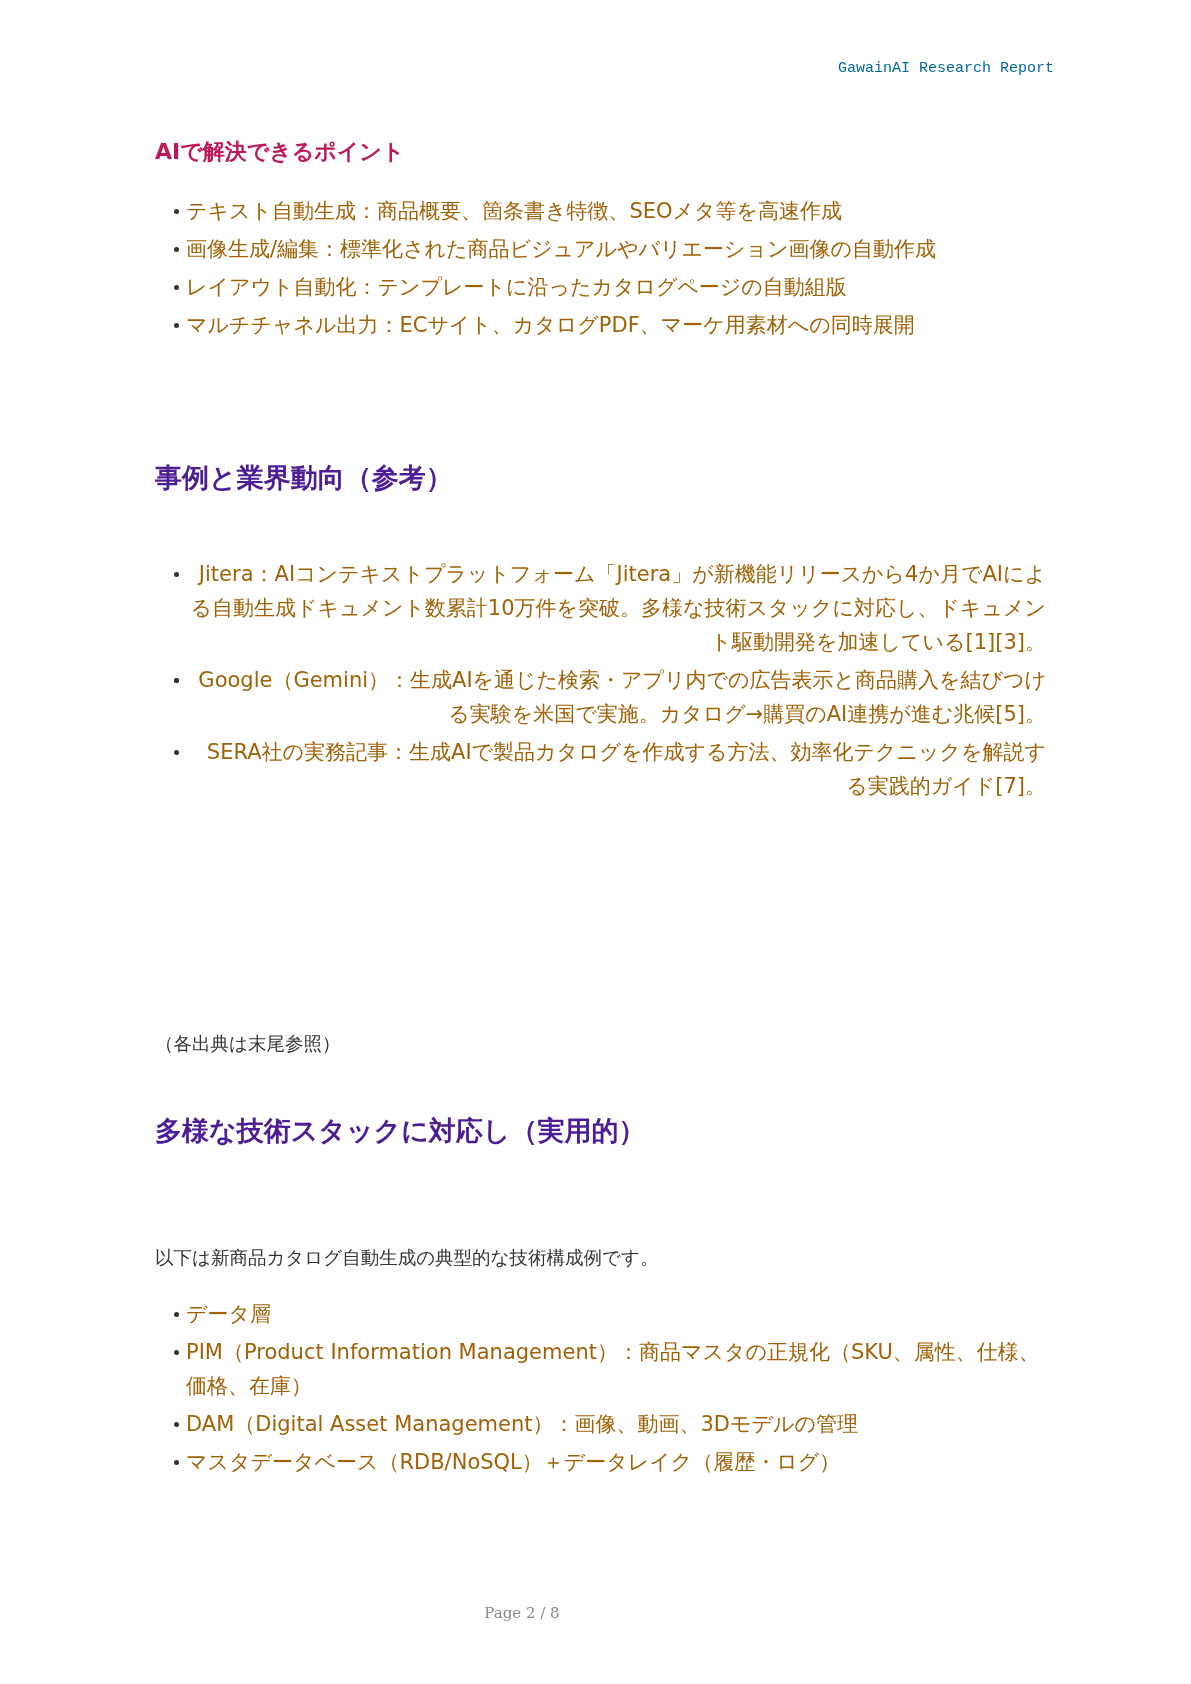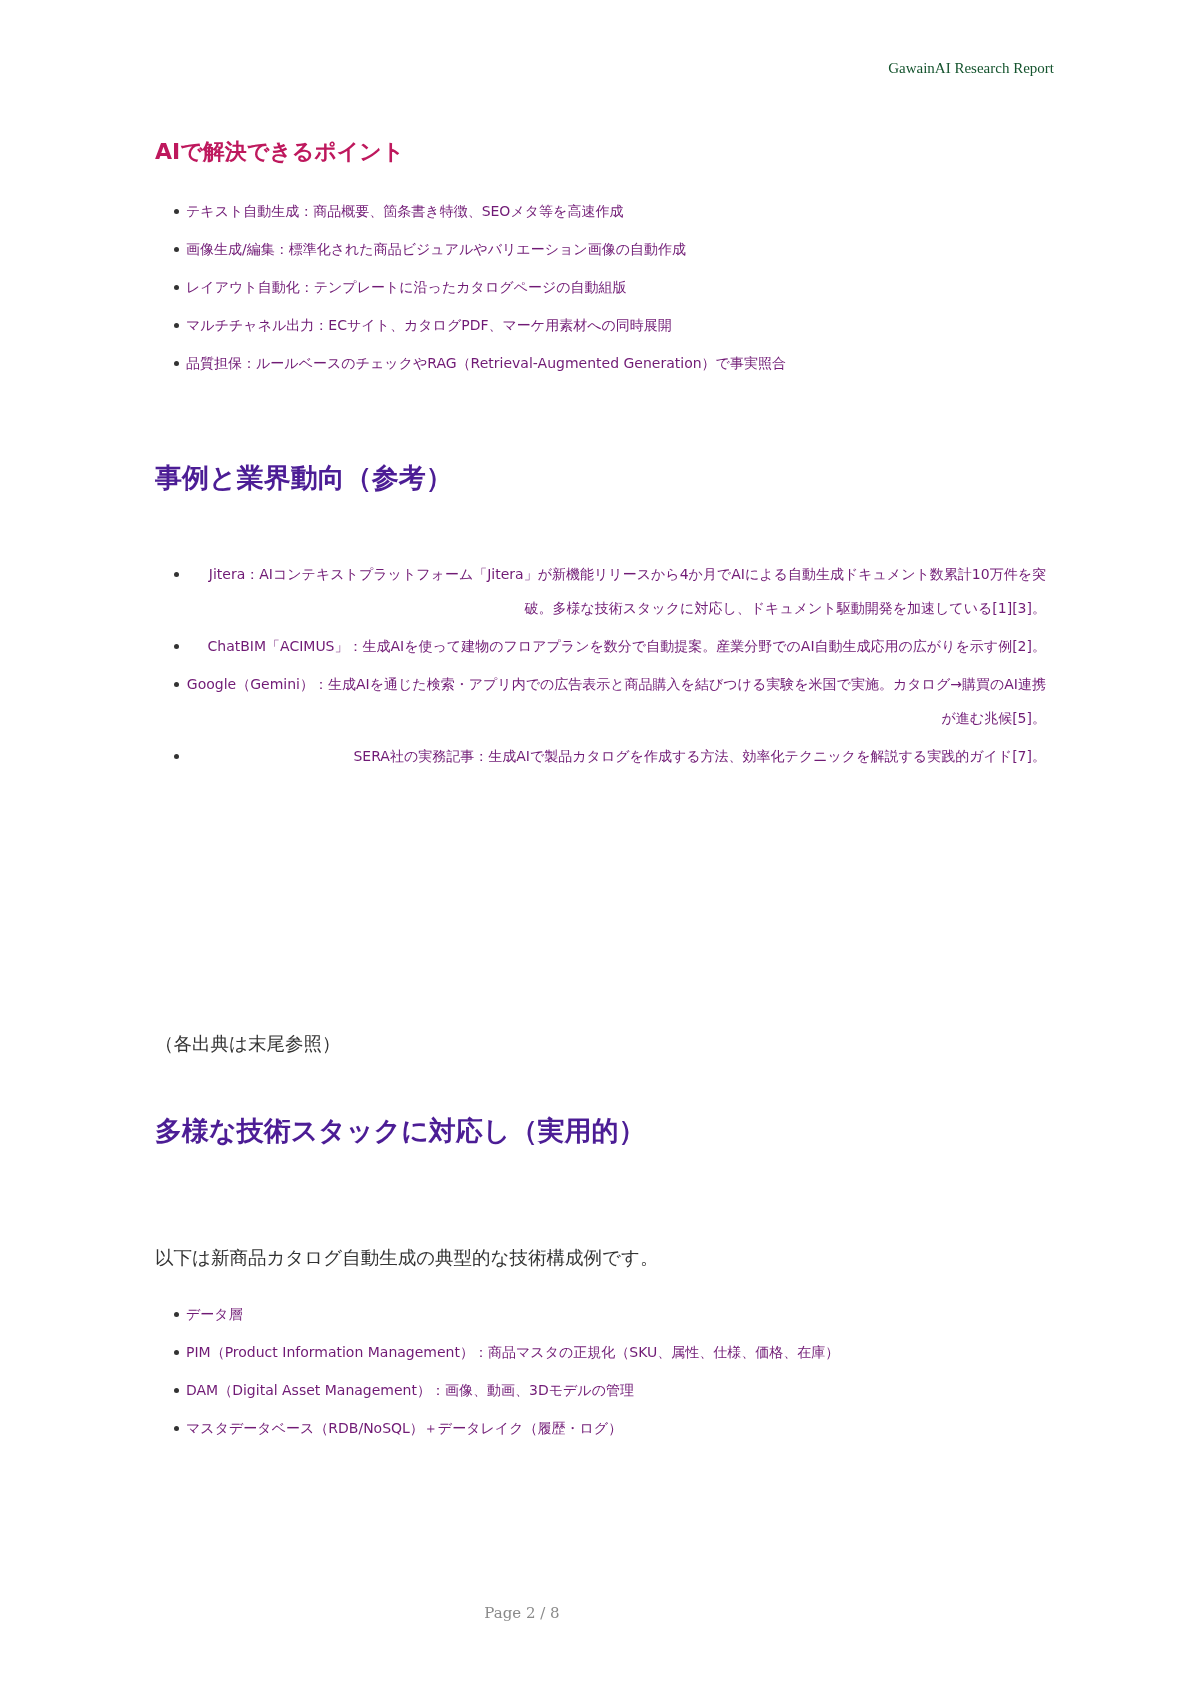--- a/index.html
+++ b/index.html
@@ -12,23 +12,23 @@
       height: 1684px;
       position: relative;
       overflow: hidden;
       font-family: "DejaVu Sans", "Liberation Sans", sans-serif;
       color: #333333;
     }
     .running-header {
       position: absolute;
       top: 60px;
       right: 137px;
-      font-family: Liberation Serif, serif;
+      font-family: Liberation Mono, monospace;
       font-size: 15px;
-      color: #14532d;
+      color: #0369a1;
     }
     .page-footer {
       position: absolute;
       top: 1604px;
       left: 0;
       width: 1044px;
       text-align: center;
       font-family: "DejaVu Serif", "Liberation Serif", serif;
       font-size: 15px;
       color: #8a8a8a;
@@ -59,24 +59,24 @@
       position: absolute;
       left: 0;
       margin: 0;
       padding: 0;
       list-style: none;
       width: 890px;
     }
     ul.bullets li {
       position: relative;
       padding-left: 31px;
-      font-size: 14px;
+      font-size: 21px;
       line-height: 34px;
       margin-bottom: 4px;
-      color: #701a75;
+      color: #a16207;
     }
     ul.bullets li .dot {
       position: absolute;
       left: 19px;
       top: 15px;
       width: 5px;
       height: 5px;
       border-radius: 50%;
       background: #333333;
     }
@@ -98,28 +98,27 @@
 
 <div class="content">
 
   <div class="h3" style="top:137px;">AIで解決できるポイント</div>
 
   <ul class="bullets" style="top:194px;">
     <li><span class="dot"></span><span>テキスト自動生成：商品概要、箇条書き特徴、SEOメタ等を高速作成</span></li>
     <li><span class="dot"></span><span>画像生成/編集：標準化された商品ビジュアルやバリエーション画像の自動作成</span></li>
     <li><span class="dot"></span><span>レイアウト自動化：テンプレートに沿ったカタログページの自動組版</span></li>
     <li><span class="dot"></span><span>マルチチャネル出力：ECサイト、カタログPDF、マーケ用素材への同時展開</span></li>
-    <li><span class="dot"></span><span>品質担保：ルールベースのチェックやRAG（Retrieval-Augmented Generation）で事実照合</span></li>
   </ul>
 
   <div class="h2" style="top:460px;">事例と業界動向（参考）</div>
 
   <ul class="bullets ex-list" style="top:557px;text-align:right;">
     <li><span class="dot"></span><span>Jitera：AIコンテキストプラットフォーム「Jitera」が新機能リリースから4か月でAIによる自動生成ドキュメント数累計10万件を突破。多様な技術スタックに対応し、ドキュメント駆動開発を加速している[1][3]。</span></li>
-    <li><span class="dot"></span><span>ChatBIM「ACIMUS」：生成AIを使って建物のフロアプランを数分で自動提案。産業分野でのAI自動生成応用の広がりを示す例[2]。</span></li>
+    <li><span class="dot"></span></li>
     <li><span class="dot"></span><span>Google（Gemini）：生成AIを通じた検索・アプリ内での広告表示と商品購入を結びつける実験を米国で実施。カタログ→購買のAI連携が進む兆候[5]。</span></li>
     <li><span class="dot"></span><span>SERA社の実務記事：生成AIで製品カタログを作成する方法、効率化テクニックを解説する実践的ガイド[7]。</span></li>
   </ul>
 
   <div class="para" style="top:1004px;">（各出典は末尾参照）</div>
 
   <div class="h2" style="top:1113px;">多様な技術スタックに対応し（実用的）</div>
 
   <div class="para" style="top:1218px;">以下は新商品カタログ自動生成の典型的な技術構成例です。</div>
 

